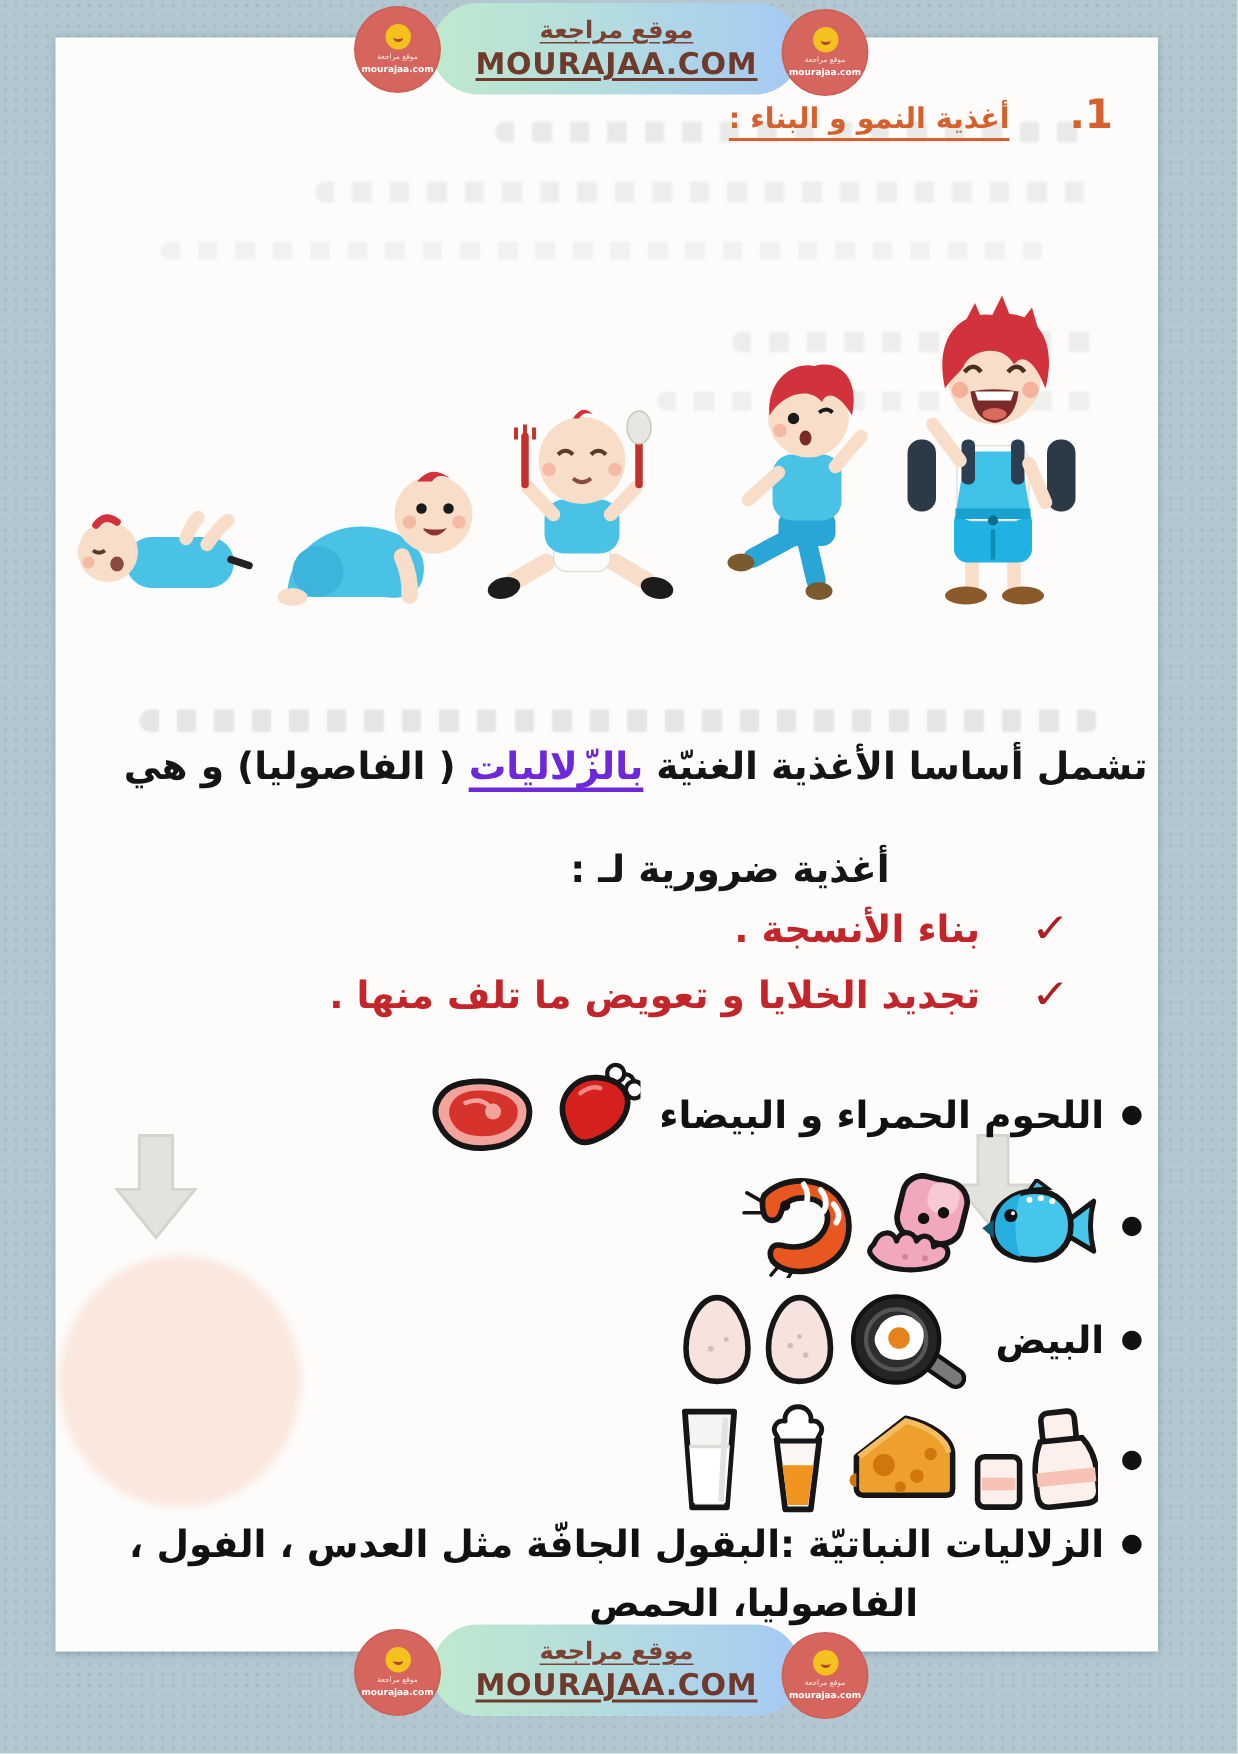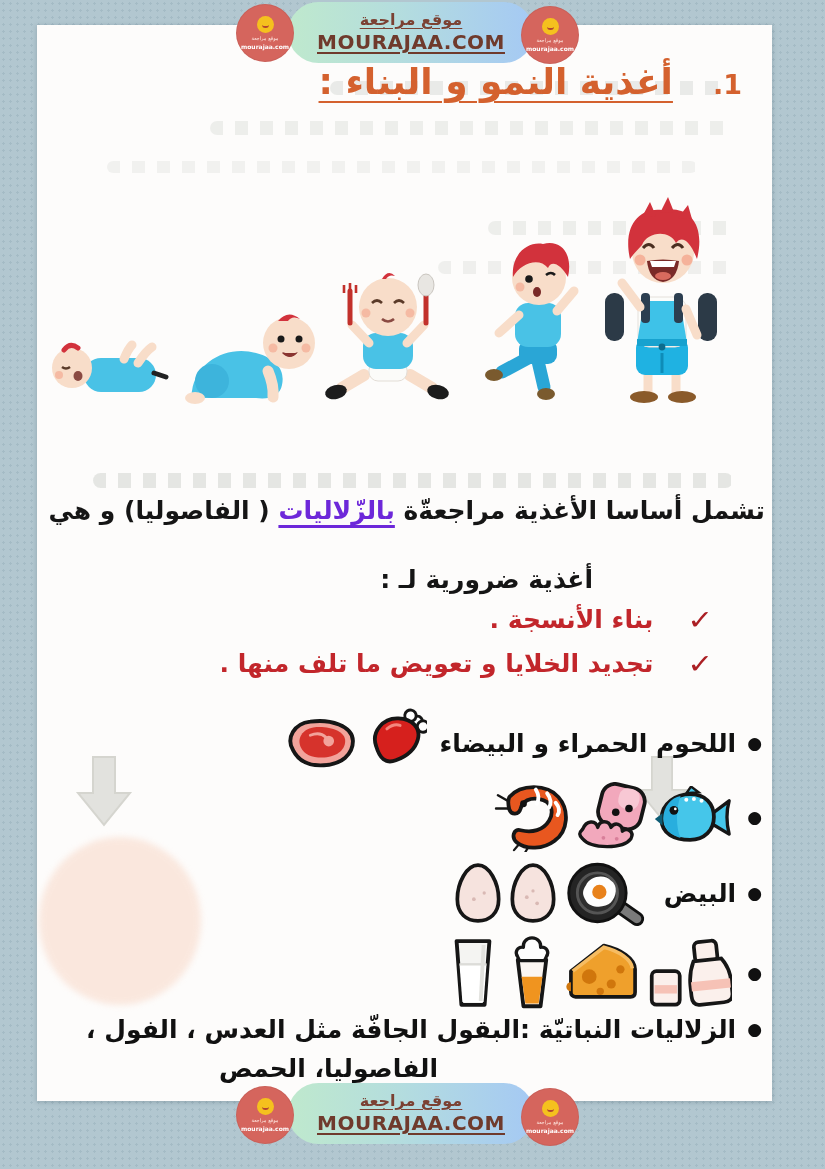--- a/index.html
+++ b/index.html
@@ -54,21 +54,21 @@
   .wm-badge .b1{font-size:5px;color:#ffe9e2;}
   .wm-badge .b2{font-size:6px;color:#ffffff;font-weight:bold;}
   .bdg-tl{left:236px;top:4px;} .bdg-tr{left:521px;top:6px;}
   .bdg-bl{left:236px;top:1086px;} .bdg-br{left:521px;top:1088px;}
   
   .title-row{
     position:absolute;top:36px;right:30px;direction:rtl;display:flex;
     align-items:baseline;gap:40px;color:#d4612e;font-weight:bold;z-index:2;
   }
   .title-num{font-size:27px;}
-  .title-text{font-size:36px;text-decoration:underline;text-underline-offset:7px;
+  .title-text{font-size:19px;text-decoration:underline;text-underline-offset:7px;
     text-decoration-thickness:2px;}
   
   .kids{position:absolute;left:5px;top:150px;width:725px;height:245px;}
   
   .intro{
     position:absolute;top:463px;right:7px;left:8px;direction:rtl;text-align:right;
     color:#151515;font-weight:bold;font-size:25px;line-height:1.8;z-index:2;
   }
   .intro .hl{color:#6d28d9;text-decoration:underline;text-underline-offset:6px;text-decoration-thickness:2.5px;}
   .intro .l2{margin-left:0;padding-left:0;padding-right:172px;margin-top:24px;}
@@ -78,21 +78,21 @@
     color:#c2262b;font-weight:bold;font-size:25px;}
   .check-mark{color:#ab1f24;font-size:27px;transform:scaleX(1.15);}
   
   .food-row{position:absolute;right:10px;direction:rtl;display:flex;align-items:center;
     gap:9px;z-index:2;color:#111;font-weight:bold;font-size:25px;}
   .food-row .bullet{font-size:17px;line-height:1;margin-left:2px;}
   .food-row .icons{display:flex;direction:rtl;align-items:center;gap:5px;margin-right:4px;}
   .fr1{top:681px;} .fr2{top:757px;} .fr3{top:833px;} .fr4{top:910px;}
   .fr5{top:990px;left:8px;display:block;}
   .fr5 .l1{display:flex;direction:rtl;align-items:center;gap:9px;}
-  .fr5 .l2{direction:rtl;text-align:center;padding-right:150px;margin-top:10px;}
+  .fr5 .l2{direction:rtl;text-align:right;padding-right:150px;margin-top:10px;}
   .icon{display:block;}
 </style>
 </head>
 <body>
 
 <div class="paper">
 
   <div class="ghost g1"></div>
   <div class="ghost g2"></div>
   <div class="ghost g3"></div>
@@ -210,21 +210,21 @@
         <path d="M605,86 Q621,83 637,86 Q635,105 621,107 Q607,105 605,86 Z" fill="#7a2a28"></path>
         <path d="M608,86 h26 l-2,6 h-22 Z" fill="#ffffff"></path>
         <ellipse cx="621" cy="101" rx="8" ry="4" fill="#d86a5e"></ellipse>
         <circle cx="598" cy="85" r="5.5" fill="#f4a88e" opacity=".8"></circle>
         <circle cx="645" cy="85" r="5.5" fill="#f4a88e" opacity=".8"></circle>
       </g>
     </svg>
   </div>
 
   <div class="intro">
-    <div class="l1"><span>تشمل أساسا الأغذية مراجعةّة </span><span class="hl">بالزّلاليات</span><span> ( الفاصوليا) و هي</span>
+    <div class="l1"><span>تشمل أساسا الأغذية الغنيّة </span><span class="hl">بالزّلاليات</span><span> ( الفاصوليا) و هي</span>
     </div>
     <div class="l2">أغذية ضرورية لـ :</div>
   </div>
 
   <div class="checklist">
     <div class="check-item">
       <span class="check-mark">✓</span>
       <span>بناء الأنسجة .</span>
     </div>
     <div class="check-item">

